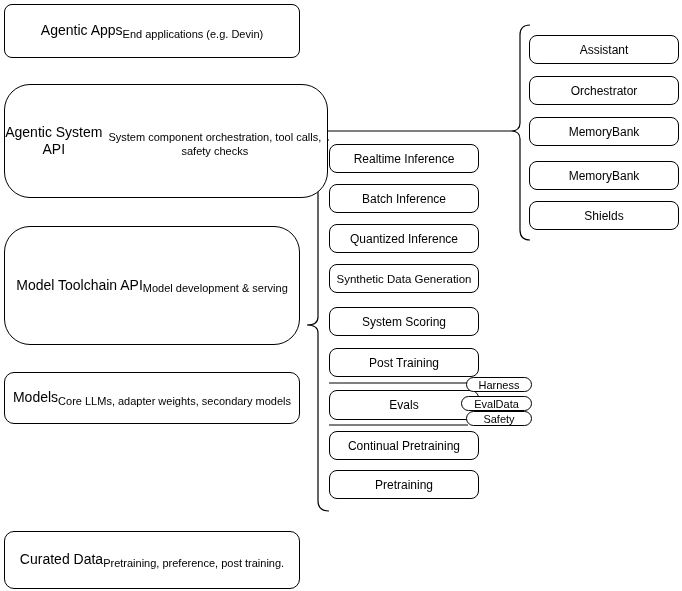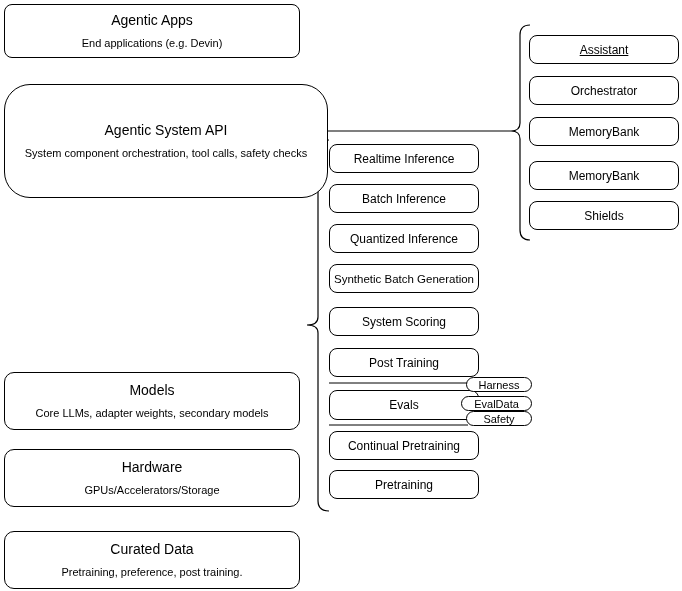--- a/index.html
+++ b/index.html
@@ -17,48 +17,48 @@
     left: 0; top: 0;
     width: 682px; height: 591px;
     pointer-events: none;
   }
   .box {
     position: absolute;
     box-sizing: border-box;
     border: 1px solid #000000;
     background: #ffffff;
     display: flex;
-    flex-direction: column;
+    flex-direction: row;
     align-items: center;
     justify-content: center;
     text-align: center;
   }
   .box .title { font-size: 14px; line-height: 1.25; }
   .box .sub   { font-size: 11px; line-height: 1.3; margin-top: 6px; }
   .small { font-size: 12px; border-radius: 8px; white-space: nowrap; }
 
   
   .lb0 { left: 4px; top: 4px;   width: 296px; height: 54px;  border-radius: 8px;  }
   .lb1 { left: 4px; top: 84px;  width: 324px; height: 114px; border-radius: 26px; align-items: center; }
   .lb2 { left: 4px; top: 226px; width: 296px; height: 119px; border-radius: 26px; }
-  .lb3 { left: 4px; top: 372px; width: 296px; height: 58px;  border-radius: 10px; }
+  .lb3 { left: 4px; top: 372px; width: 296px; height: 52px;  border-radius: 10px; }
   .lb4 { left: 4px; top: 449px; width: 296px; height: 58px;  border-radius: 10px; }
   .lb5 { left: 4px; top: 531px; width: 296px; height: 58px;  border-radius: 10px; }
 
   
   .mb { left: 329px; width: 150px; height: 29px; }
   .mb0 { top: 144px; } .mb1 { top: 184px; } .mb2 { top: 224px; }
   .mb3 { top: 264px; font-size: 11.5px; }
   .mb4 { top: 307px; } .mb5 { top: 348px; }
   .mb6 { top: 390px; height: 30px; }
   .mb7 { top: 431px; } .mb8 { top: 470px; }
 
   
   .rb { left: 529px; width: 150px; height: 29px; }
-  .rb0 { top: 35px; text-decoration: underline; } .rb1 { top: 76px; } .rb2 { top: 117px; }
+  .rb0 { top: 35px; } .rb1 { top: 76px; } .rb2 { top: 117px; }
   .rb3 { top: 161px; } .rb4 { top: 201px; }
 
   
   .pill {
     position: absolute;
     box-sizing: border-box;
     border: 1px solid #000000;
     background: #ffffff;
     border-radius: 8px;
     font-size: 11px;
@@ -91,37 +91,37 @@
   </svg>
 
   <div class="box lb0">
     <span class="title">Agentic Apps</span>
     <span class="sub">End applications (e.g. Devin)</span>
   </div>
   <div class="box lb1">
     <span class="title">Agentic System API</span>
     <span class="sub">System component orchestration, tool calls, safety checks</span>
   </div>
+  <div class="box lb2">
+    <span class="title">Model Toolchain API</span>
+    <span class="sub">Model development &amp; serving</span>
+  </div>
   <div class="box lb3">
     <span class="title">Models</span>
     <span class="sub">Core LLMs, adapter weights, secondary models</span>
-  </div>
-  <div class="box lb4">
-    <span class="title">Hardware</span>
-    <span class="sub">GPUs/Accelerators/Storage</span>
   </div>
   <div class="box lb5">
     <span class="title">Curated Data</span>
     <span class="sub">Pretraining, preference, post training.</span>
   </div>
 
   <div class="box small mb mb0">Realtime Inference</div>
   <div class="box small mb mb1">Batch Inference</div>
   <div class="box small mb mb2">Quantized Inference</div>
-  <div class="box small mb mb3">Synthetic Batch Generation</div>
+  <div class="box small mb mb3">Synthetic Data Generation</div>
   <div class="box small mb mb4">System Scoring</div>
   <div class="box small mb mb5">Post Training</div>
   <div class="box small mb mb6">Evals</div>
   <div class="box small mb mb7">Continual Pretraining</div>
   <div class="box small mb mb8">Pretraining</div>
 
   <div class="pill pill0">Harness</div>
   <div class="pill pill1">EvalData</div>
   <div class="pill pill2">Safety</div>
 

